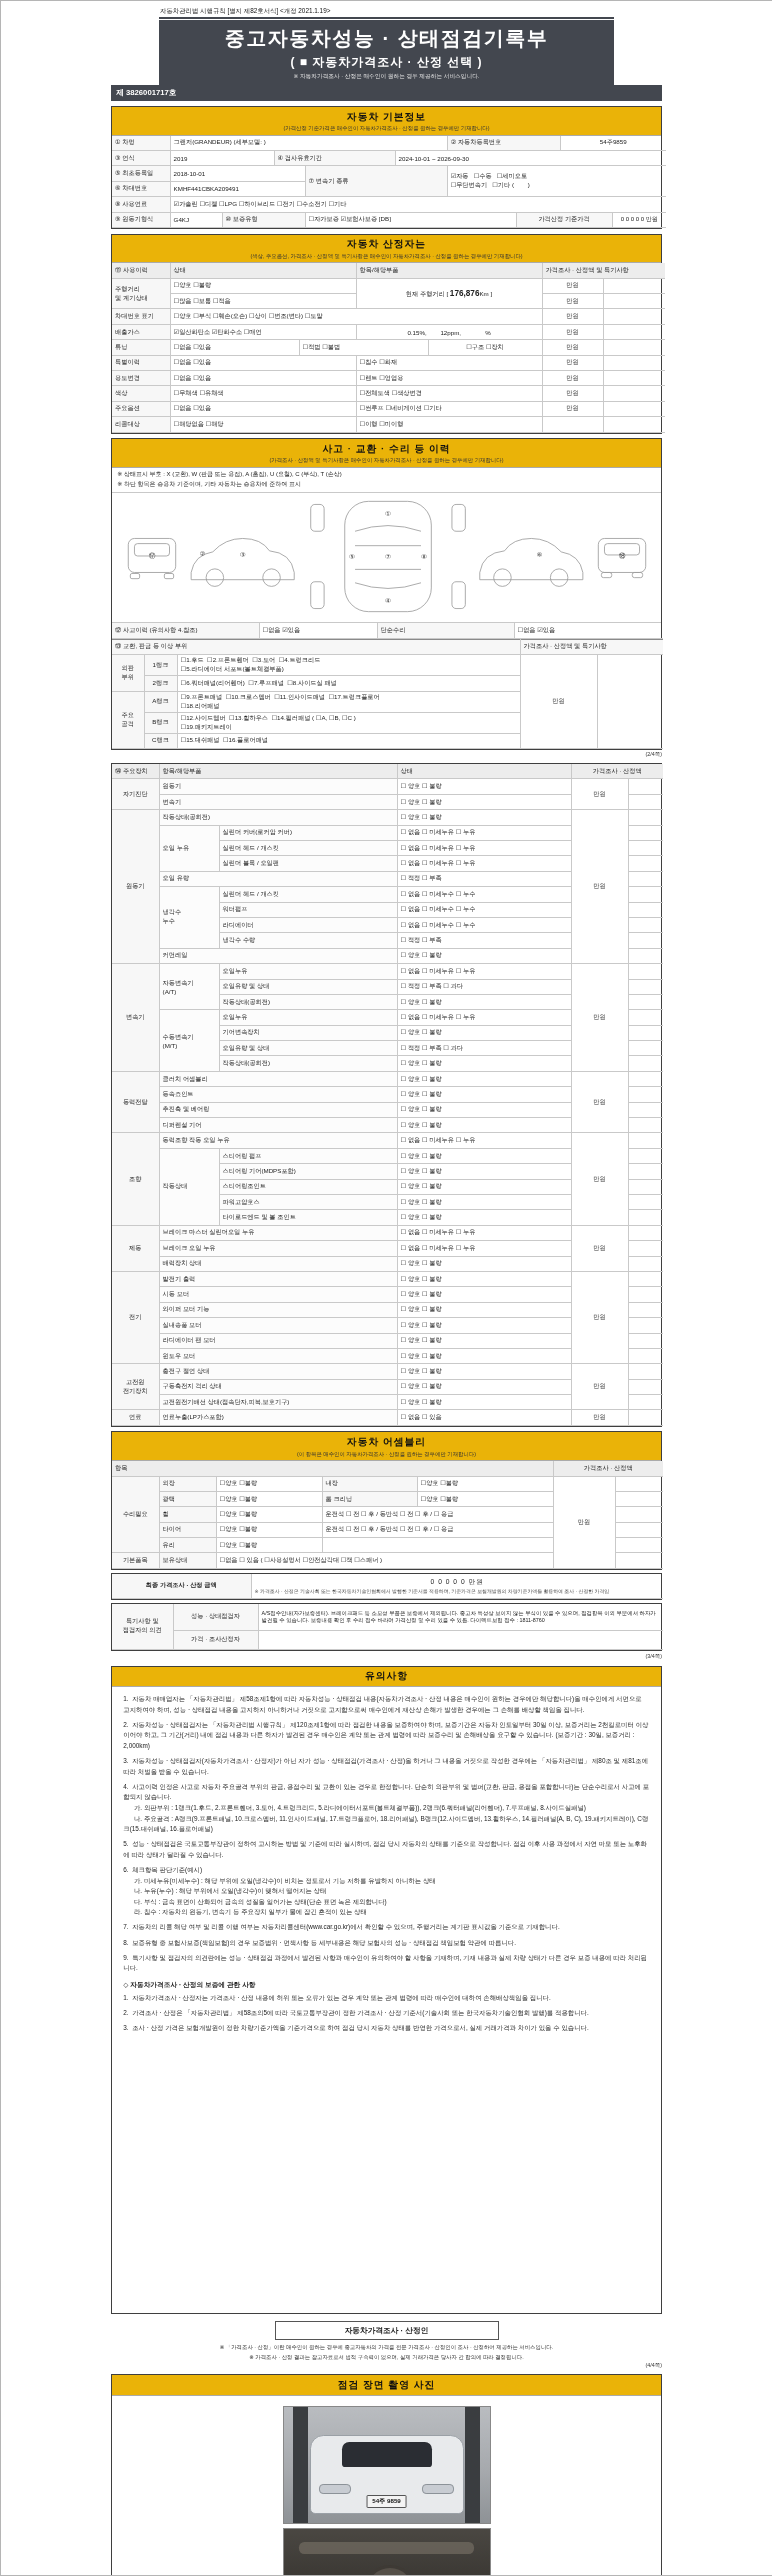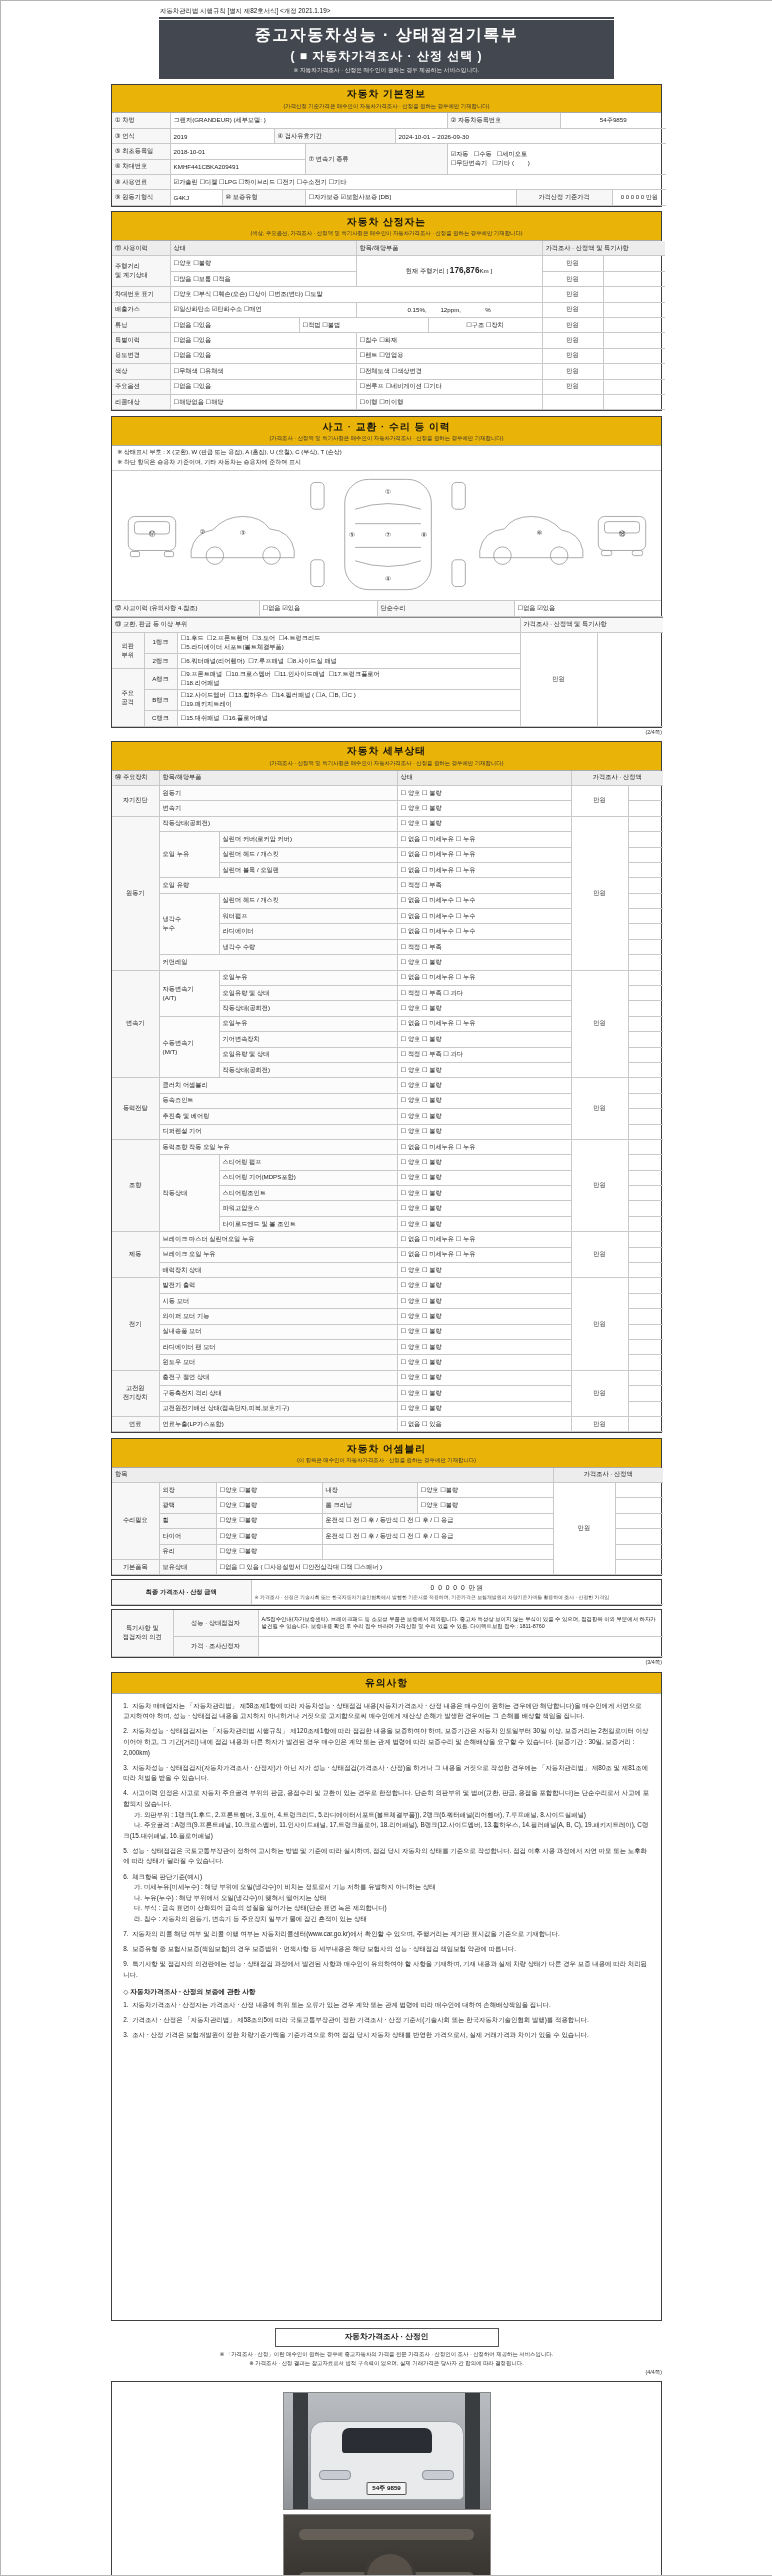--- a/index.html
+++ b/index.html
@@ -1,21 +1,21 @@
 <!DOCTYPE html>
 <html style="font-size:8.2px"><head>
 <meta charset="utf-8">
 <style>
   html,body{margin:0;padding:0;background:#fff;}
   body{font-family:"Liberation Sans","DejaVu Sans",sans-serif;color:#222;}
   .page{position:relative;width:773px;height:2576px;border:0.5px solid #b5b5b5;box-sizing:border-box;overflow:hidden;background:#fff;}
   .regline{margin:6.2px 0 1px 159px;font-size:6.4px;color:#111;}
   .hrule{width:455px;height:1.5px;background:#43474f;margin:1px auto 1px;}
   .titlebox{width:455px;margin:0 auto;background:#43474f;color:#fff;text-align:center;padding:5.2px 0 4.1px;}
-  .titlebox .t1{font-size:16px;font-weight:bold;letter-spacing:1.5px;text-align:center;}
+  .titlebox .t1{font-size:20px;font-weight:bold;letter-spacing:1.5px;text-align:center;}
   .titlebox .t2{font-size:12px;font-weight:bold;margin-top:2.1px;letter-spacing:1px;}
   .titlebox .t3{font-size:5.7px;margin-top:2.1px;color:#e8e8e8;}
   .docno{width:551px;margin:0 auto;background:#43474f;color:#fff;font-size:7.7px;font-weight:bold;padding:3.1px 5.2px;box-sizing:border-box;}
   .content{width:551px;margin:0 auto;}
   .secbox{border:1px solid #3f3f3f;margin-top:4.6px;background:#fff;}
   .shead{background:#eab308;text-align:center;padding:3.6px 0 2.6px;border-bottom:0.5px solid #aaa;}
   .shead .st{font-size:9.8px;font-weight:bold;letter-spacing:1px;color:#111;}
   .shead .ss{font-size:5.4px;color:#333;margin-top:1.5px;}
   table.t{width:100%;border-collapse:collapse;table-layout:fixed;}
   table.t td{border:0.5px solid #c9c9c9;font-size:6.2px;padding:1px 3.1px;height:12.4px;vertical-align:middle;word-break:break-all;}
@@ -54,20 +54,21 @@
 <body>
 
 <div class="page">
   <div class="regline">자동차관리법 시행규칙 [별지 제82호서식] &lt;개정 2021.1.19&gt;</div>
   <div class="hrule"></div>
   <div class="titlebox">
     <div class="t1">중고자동차성능 · 상태점검기록부</div>
     <div class="t2">( ■ 자동차가격조사 · 산정 선택 )</div>
     <div class="t3">※ 자동차가격조사 · 산정은 매수인이 원하는 경우 제공하는 서비스입니다.</div>
   </div>
+  <div class="docno">제 3826001717호</div>
 
   <div class="content">
 
     <div class="secbox">
       <div class="shead">
         <div class="st">자동차 기본정보</div>
         <div class="ss">(가격산정 기준가격은 매수인이 자동차가격조사 · 산정을 원하는 경우에만 기재합니다)</div>
       </div>
       <table class="t">
         <colgroup>
@@ -335,24 +336,20 @@
         <tr>
           <td class="lab ctr">C랭크</td>
           <td class="pre">☐15.대쉬패널  ☐16.플로어패널</td>
         </tr>
       </tbody>
         </table>
     </div>
     <div class="pagemark">(2/4쪽)</div>
 
     <div class="secbox">
-      <div class="shead">
-        <div class="st">자동차 세부상태</div>
-        <div class="ss">(가격조사 · 산정액 및 특기사항은 매수인이 자동차가격조사 · 산정을 원하는 경우에만 기재합니다)</div>
-      </div>
       <table class="t">
         <colgroup>
             <col style="width:47px">
             <col style="width:60px">
             <col style="width:178px">
             <col style="width:174px">
             <col style="width:57px">
             <col style="width:35px">
           </colgroup>
         <tbody>
@@ -743,20 +740,23 @@
         <div class="nitem">3.  조사 · 산정 가격은 보험개발원이 정한 차량기준가액을 기준가격으로 하여 점검 당시 자동차 상태를 반영한 가격으로서, 실제 거래가격과 차이가 있을 수 있습니다.</div>
       </div>
     </div>
 
     <div class="pricebox">자동차가격조사 · 산정인</div>
     <div class="pbnote">※ 「가격조사 · 산정」이란 매수인이 원하는 경우에 중고자동차의 가격을 전문 가격조사 · 산정인이 조사 · 산정하여 제공하는 서비스입니다.</div>
     <div class="pbnote">※ 가격조사 · 산정 결과는 참고자료로서 법적 구속력이 없으며, 실제 거래가격은 당사자 간 합의에 따라 결정됩니다.</div>
     <div class="pagemark">(4/4쪽)</div>
 
     <div class="secbox" style="margin-top:5.2px;">
+      <div class="shead">
+          <div class="st">점검 장면 촬영 사진</div>
+        </div>
       <div class="photowrap">
         <div class="photo p1">
           <div class="liftbar" style="left:9.3px;"></div>
           <div class="liftbar" style="right:9.3px;"></div>
           <div class="carbody">
             <div class="windshield"></div>
             <div class="headlight" style="left:8.2px;"></div>
             <div class="headlight" style="right:8.2px;"></div>
             <div class="plate">54주 9859</div>
           </div>

